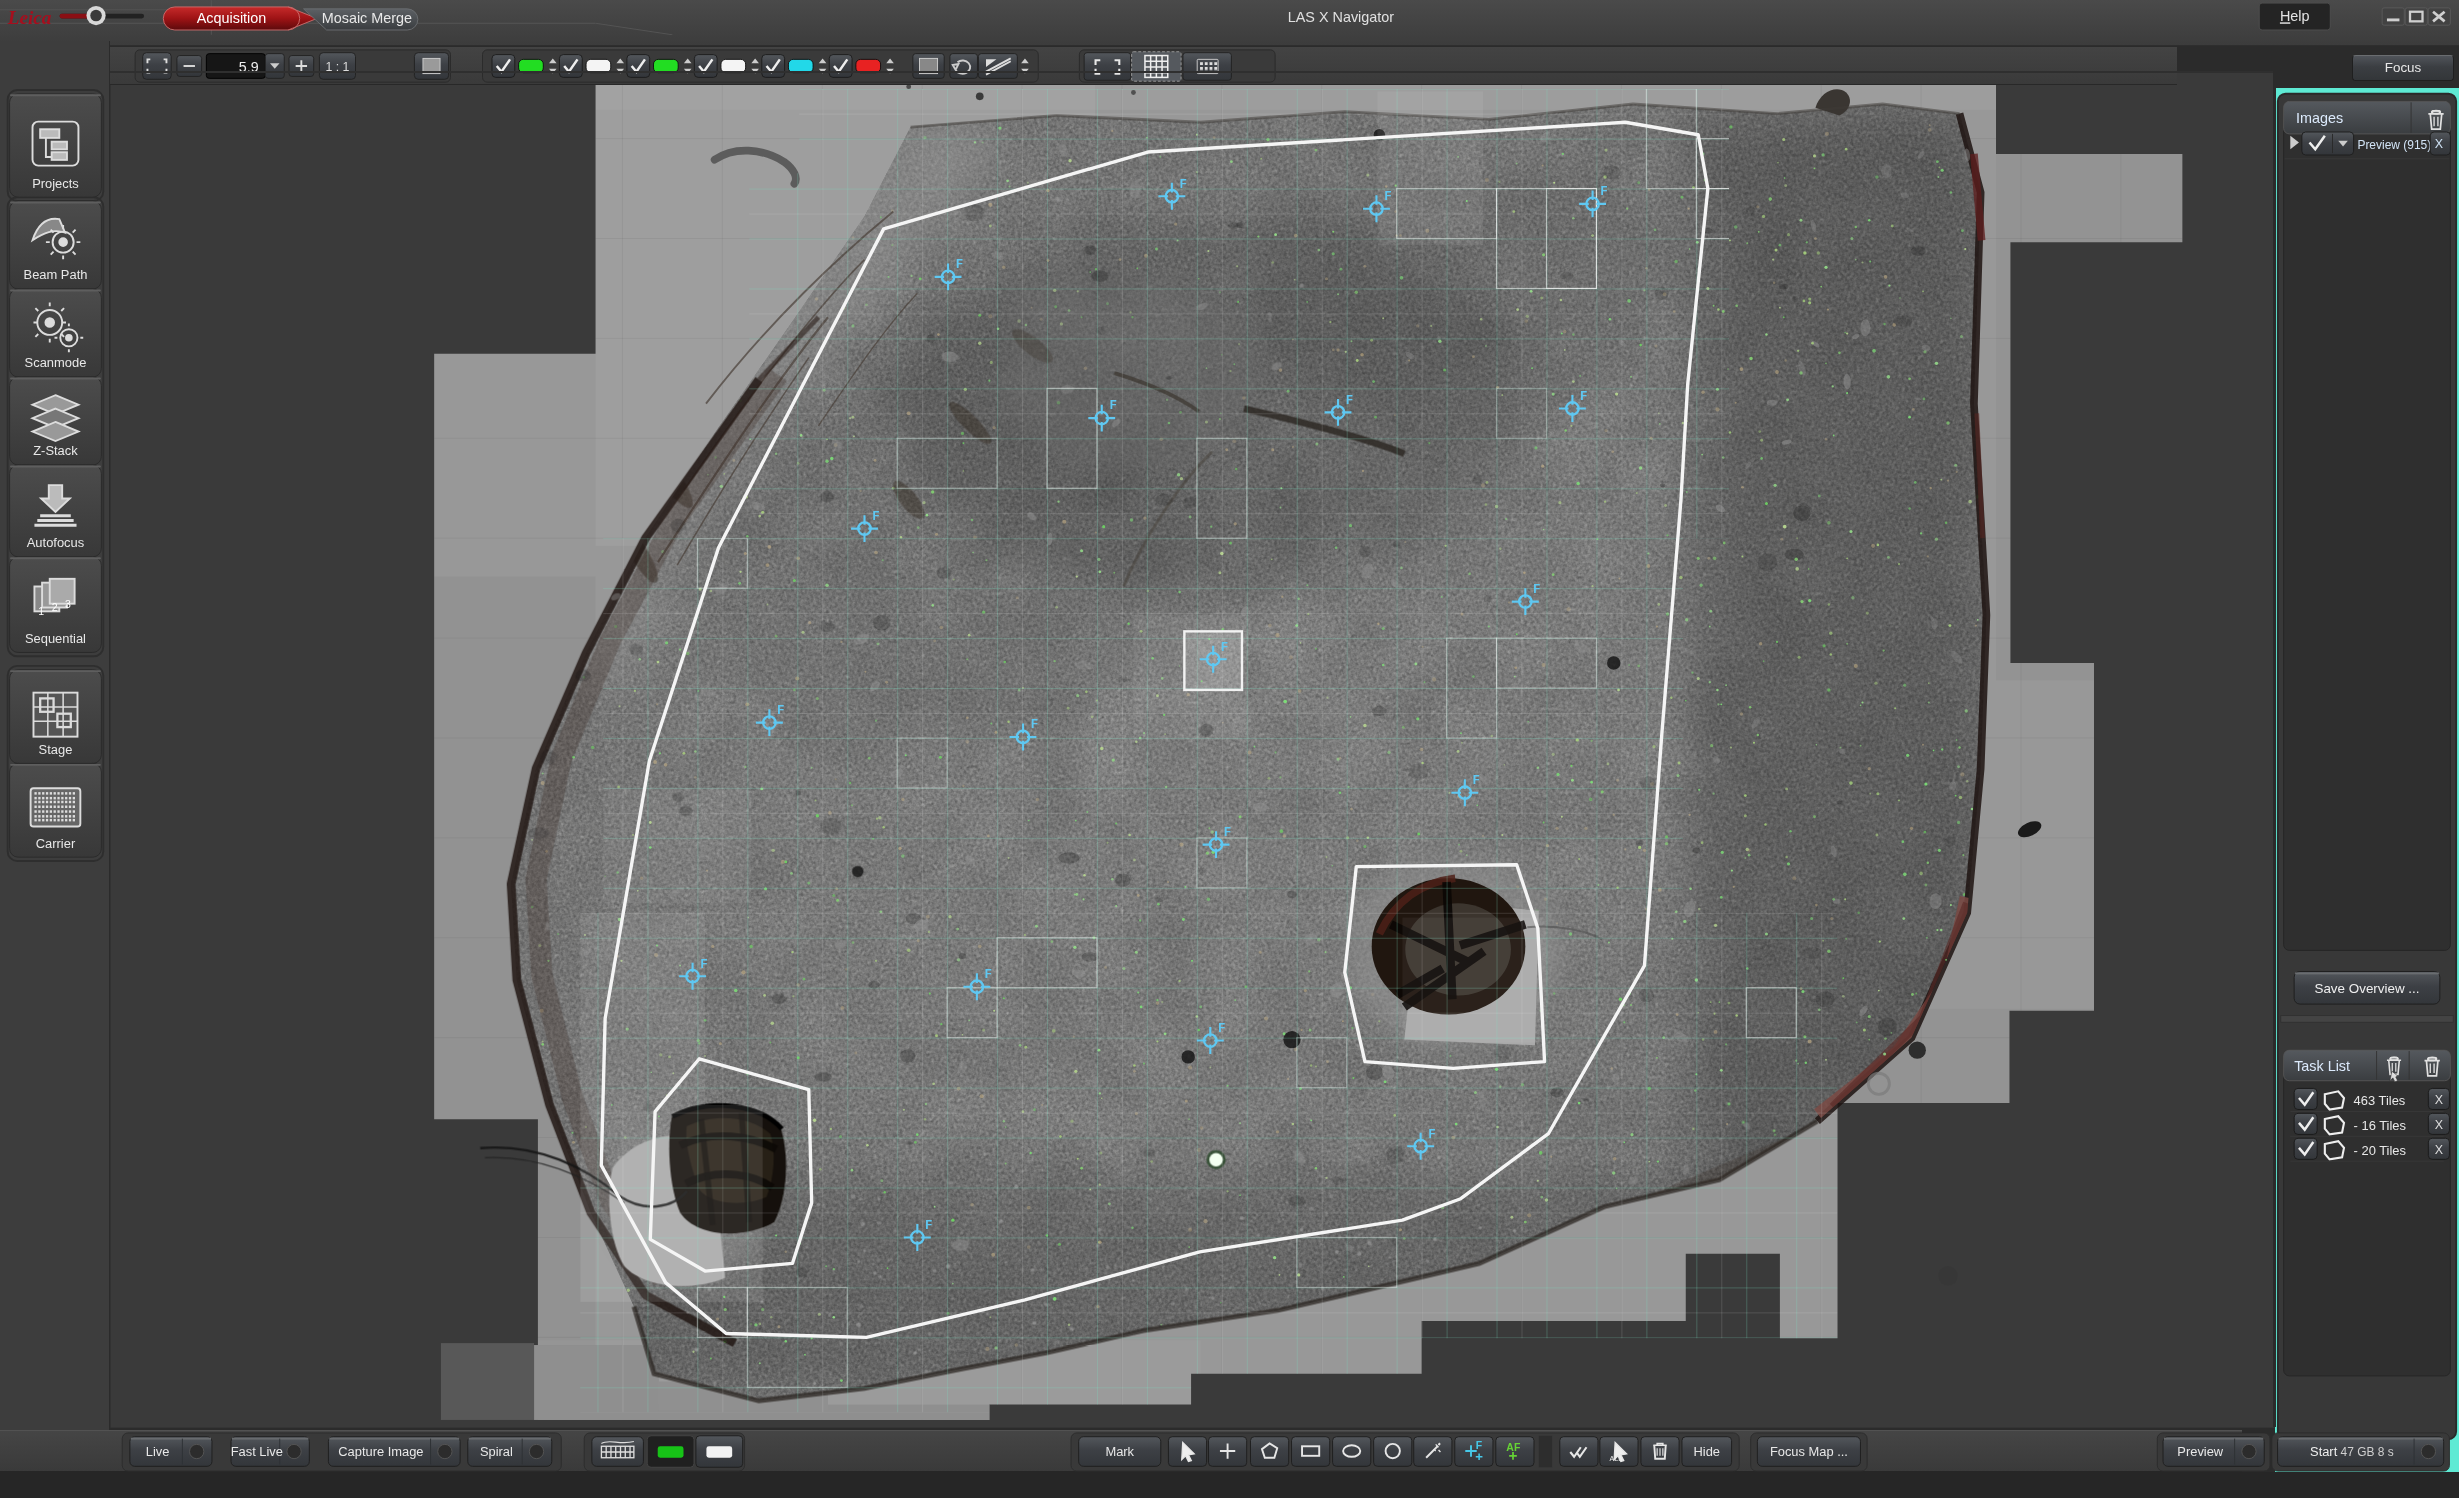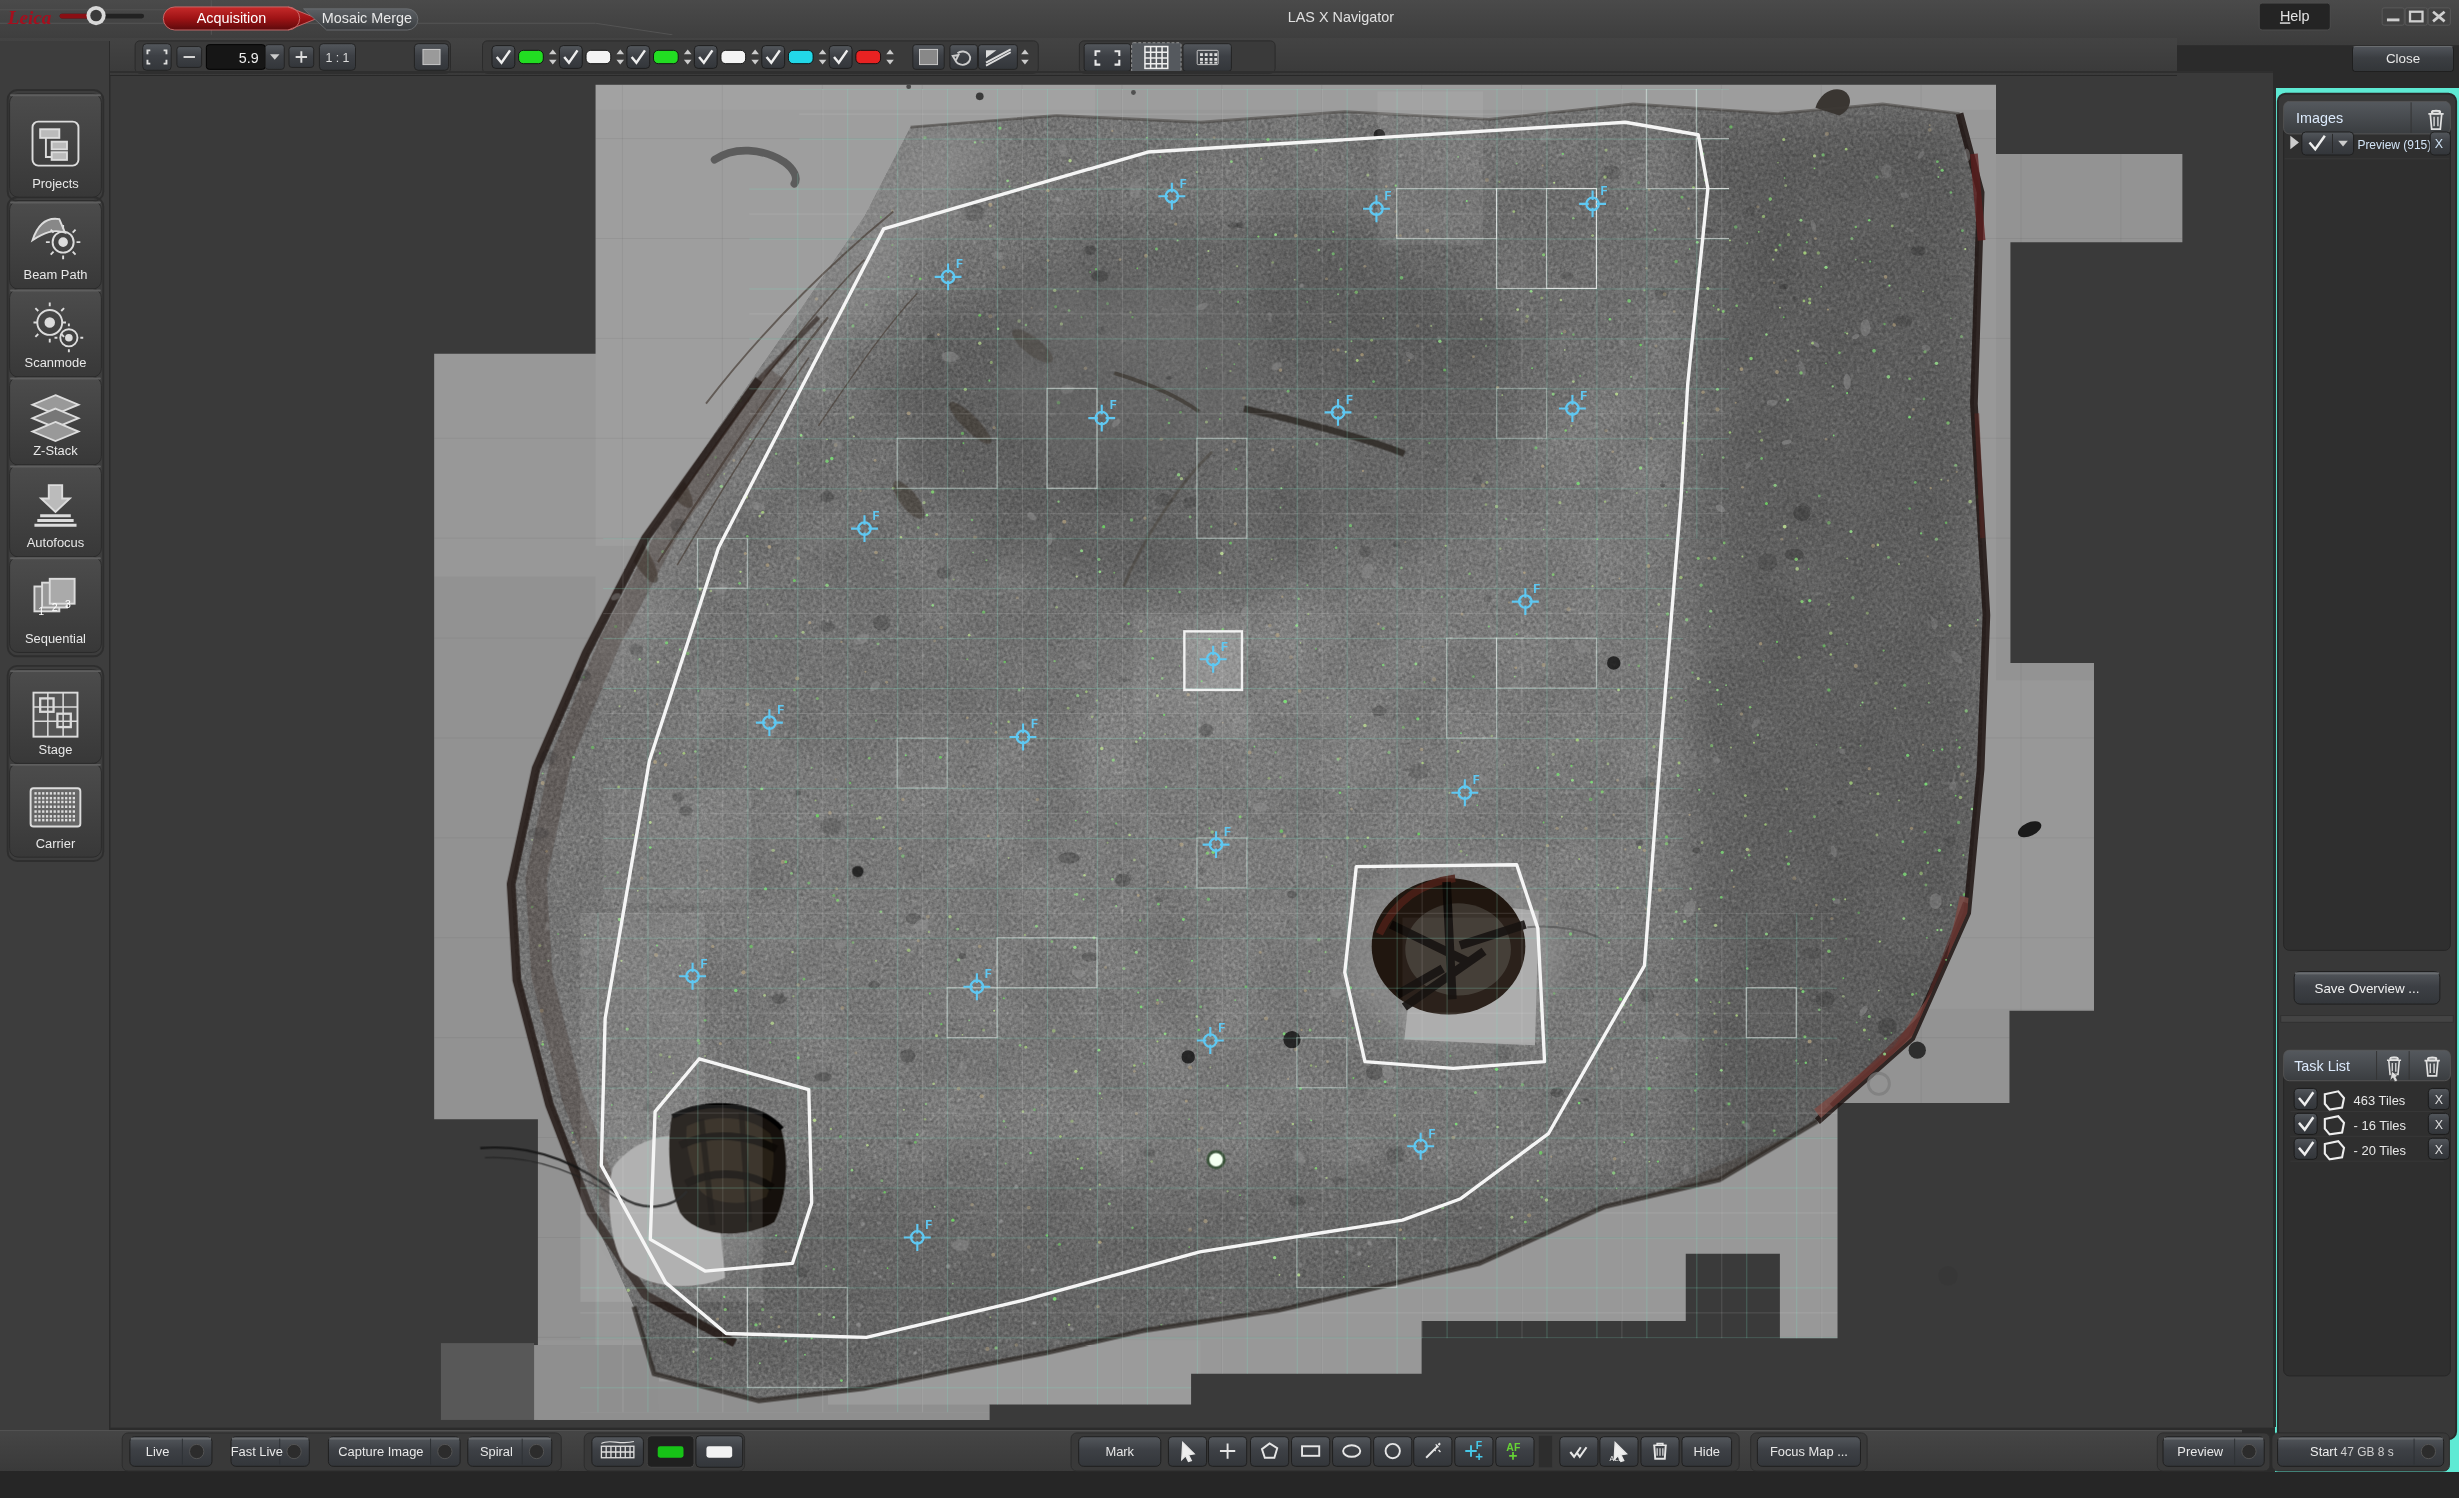--- a/index.html
+++ b/index.html
@@ -1815,21 +1815,21 @@
 <g fill="#cfcfcf">
         <rect x="2480" y="8" width="23" height="18" rx="2" fill="#424242" stroke="#5a5a5a"></rect>
 <rect x="2504" y="8" width="23" height="18" rx="2" fill="#424242" stroke="#5a5a5a"></rect>
 <rect x="2528" y="8" width="23" height="18" rx="2" fill="#424242" stroke="#5a5a5a"></rect>
 <rect x="2485" y="19" width="13" height="3"></rect>
 <rect x="2509" y="12" width="13" height="10" fill="none" stroke="#cfcfcf" stroke-width="2.4"></rect>
 <path d="M2533,12 l12,10 M2545,12 l-12,10" stroke="#cfcfcf" stroke-width="2.8"></path>
       </g>
 </svg>
   </div>
-<div class="chrome" style="left:0;top:38px;width:2177px;height:38px;background:linear-gradient(#434343,#3a3a3a);border-bottom:1px solid #282828">
+<div class="chrome" style="left:0;top:47px;width:2177px;height:38px;background:linear-gradient(#434343,#3a3a3a);border-bottom:1px solid #282828">
 <svg width="2459" height="38" viewBox="0 0 2560 40">
 <defs>
         <linearGradient id="bg1" x1="0" y1="0" x2="0" y2="1">
           <stop offset="0" stop-color="#53575c"></stop>
           <stop offset="0.45" stop-color="#3d4045"></stop>
           <stop offset="1" stop-color="#33363a"></stop>
         </linearGradient>
       </defs>
 <rect x="128" y="3" width="332" height="34" rx="5" fill="#3a3a3a" stroke="#2a2a2a"></rect>
 <rect x="136" y="6" width="30" height="28" rx="4" fill="url(#bg1)" stroke="#222"></rect>
@@ -1908,21 +1908,21 @@
 <rect x="169" y="21" width="3" height="3"></rect>
         <rect x="174" y="21" width="3" height="3"></rect>
         <rect x="179" y="21" width="3" height="3"></rect>
         <rect x="184" y="21" width="3" height="3"></rect>
 <rect x="169" y="25" width="3" height="2"></rect>
         <rect x="174" y="25" width="3" height="2"></rect>
         <rect x="179" y="25" width="3" height="2"></rect>
         <rect x="184" y="25" width="3" height="2"></rect>
       </g>
 </svg>
-<div class="btn" style="position:absolute;left:2352px;top:7.7px;width:102px;height:26px;font-size:13.4px">Close</div>
+<div class="btn" style="position:absolute;left:2352px;top:7.7px;width:102px;height:26px;font-size:13.4px">Focus</div>
 </div>
 <div class="chrome" style="left:0;top:41px;width:110px;height:1464px;background:#3d3d3d;border-right:1.9px solid #2b2b2b"><svg width="110" height="1464" viewBox="0 0 115 1524">
       <defs>
         <linearGradient id="sbg" x1="0" y1="0" x2="0" y2="1">
           <stop offset="0" stop-color="#4c4c4c"></stop>
           <stop offset="1" stop-color="#383838"></stop>
         </linearGradient>
       </defs>
       <rect x="8" y="48" width="100" height="116" rx="10" fill="none" stroke="#2e2e2e" stroke-width="2"></rect>
       <rect x="8" y="160" width="100" height="480" rx="10" fill="none" stroke="#2e2e2e" stroke-width="2"></rect>

